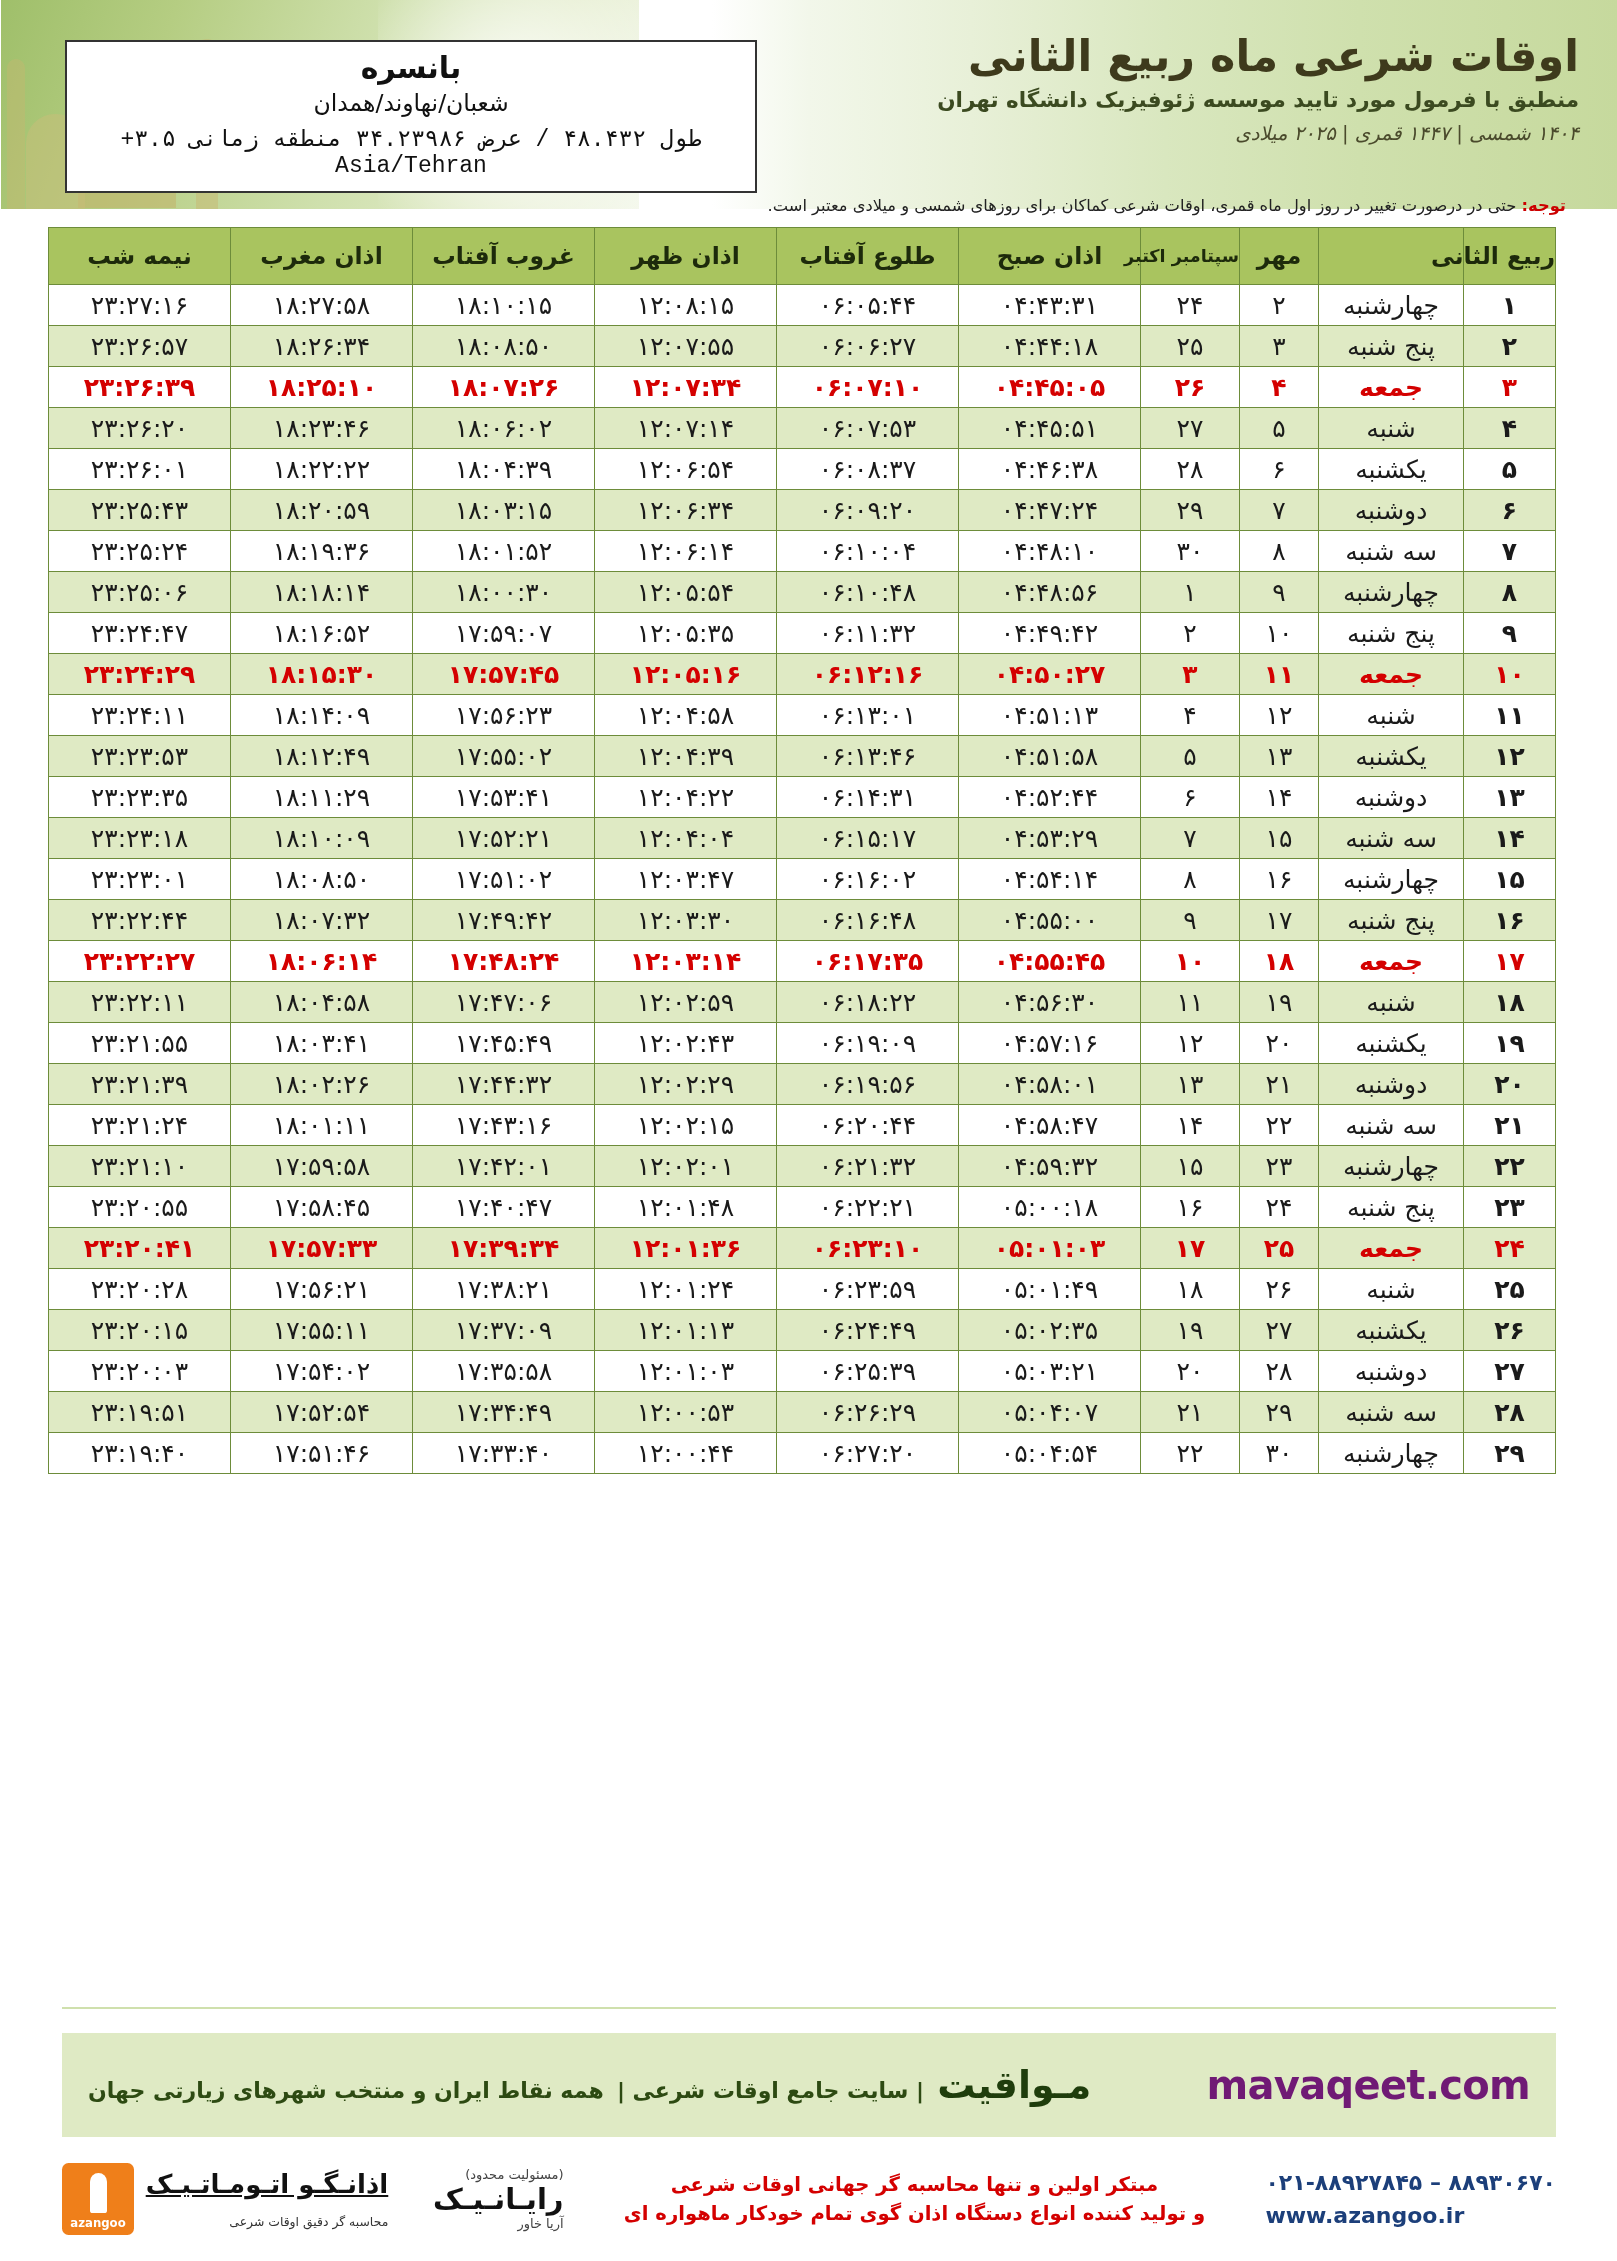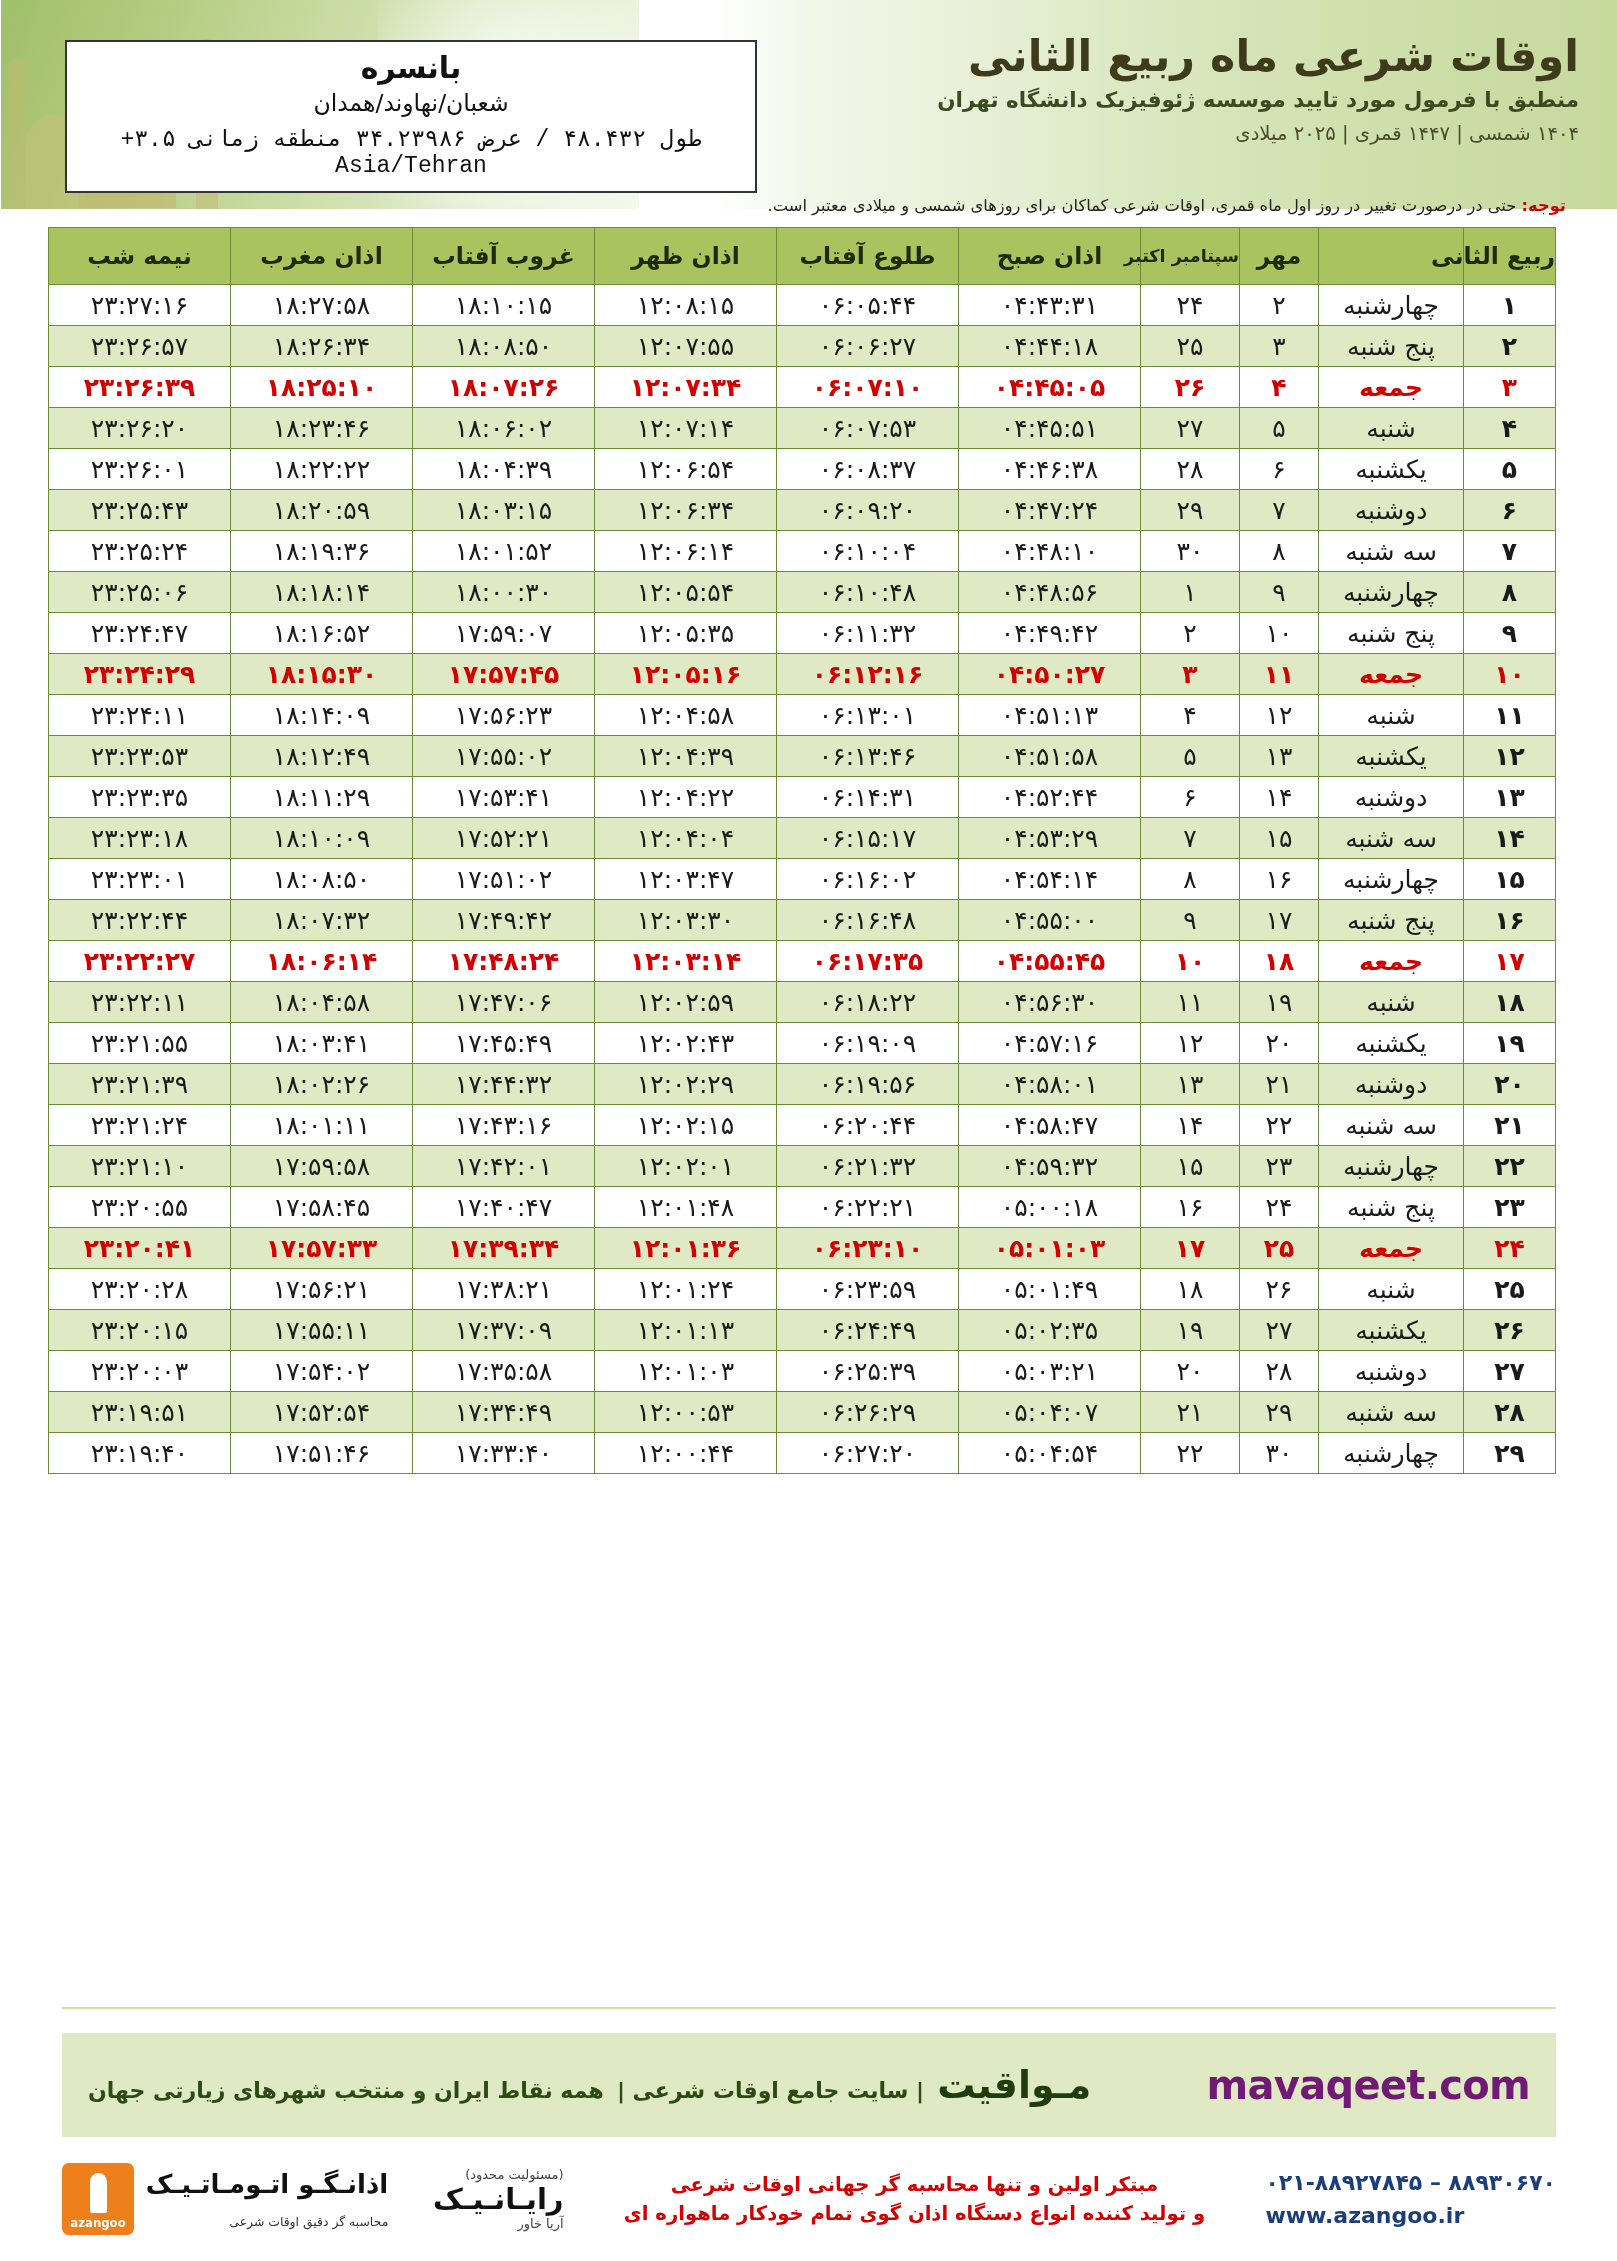--- a/index.html
+++ b/index.html
@@ -97,20 +97,21 @@
   .title-sub {
     font-size: 21.5px;
     font-weight: bold;
     color: #3b4a20;
     margin-top: 7.8px;
   }
   .title-years {
     font-size: 19.6px;
     color: #4a4a2c;
     margin-top: 10.4px;
+    font-style: italic;
   }
 
   
   .loc-box {
     position: absolute;
     left: 65px;
     top: 40px;
     width: 692px;
     border: 2px solid #333;
     background: #ffffff;
@@ -279,21 +280,21 @@
     position: absolute;
     left: 0; bottom: 5.2px;
     width: 100%;
     text-align: center;
     font-size: 11.7px;
     color: #ffffff;
     font-weight: bold;
     direction: ltr;
   }
   .azangoo-text { text-align: right; direction: rtl; }
-  .azangoo-text .l1 { font-size: 26px; font-weight: bold; color: #111; }
+  .azangoo-text .l1 { font-size: 26px; font-weight: bold; color: #111; text-decoration: underline; }
   .azangoo-text .l2 { font-size: 12.4px; color: #333; margin-top: 15px; }
   .rayaneek {
     text-align: right;
     direction: rtl;
   }
   .rayaneek .l1 { font-size: 29px; font-weight: bold; color: #111; margin-left: 33px; }
   .rayaneek .l2 { font-size: 13px; color: #444; }
   .footer-mid {
     text-align: center;
     direction: rtl;

